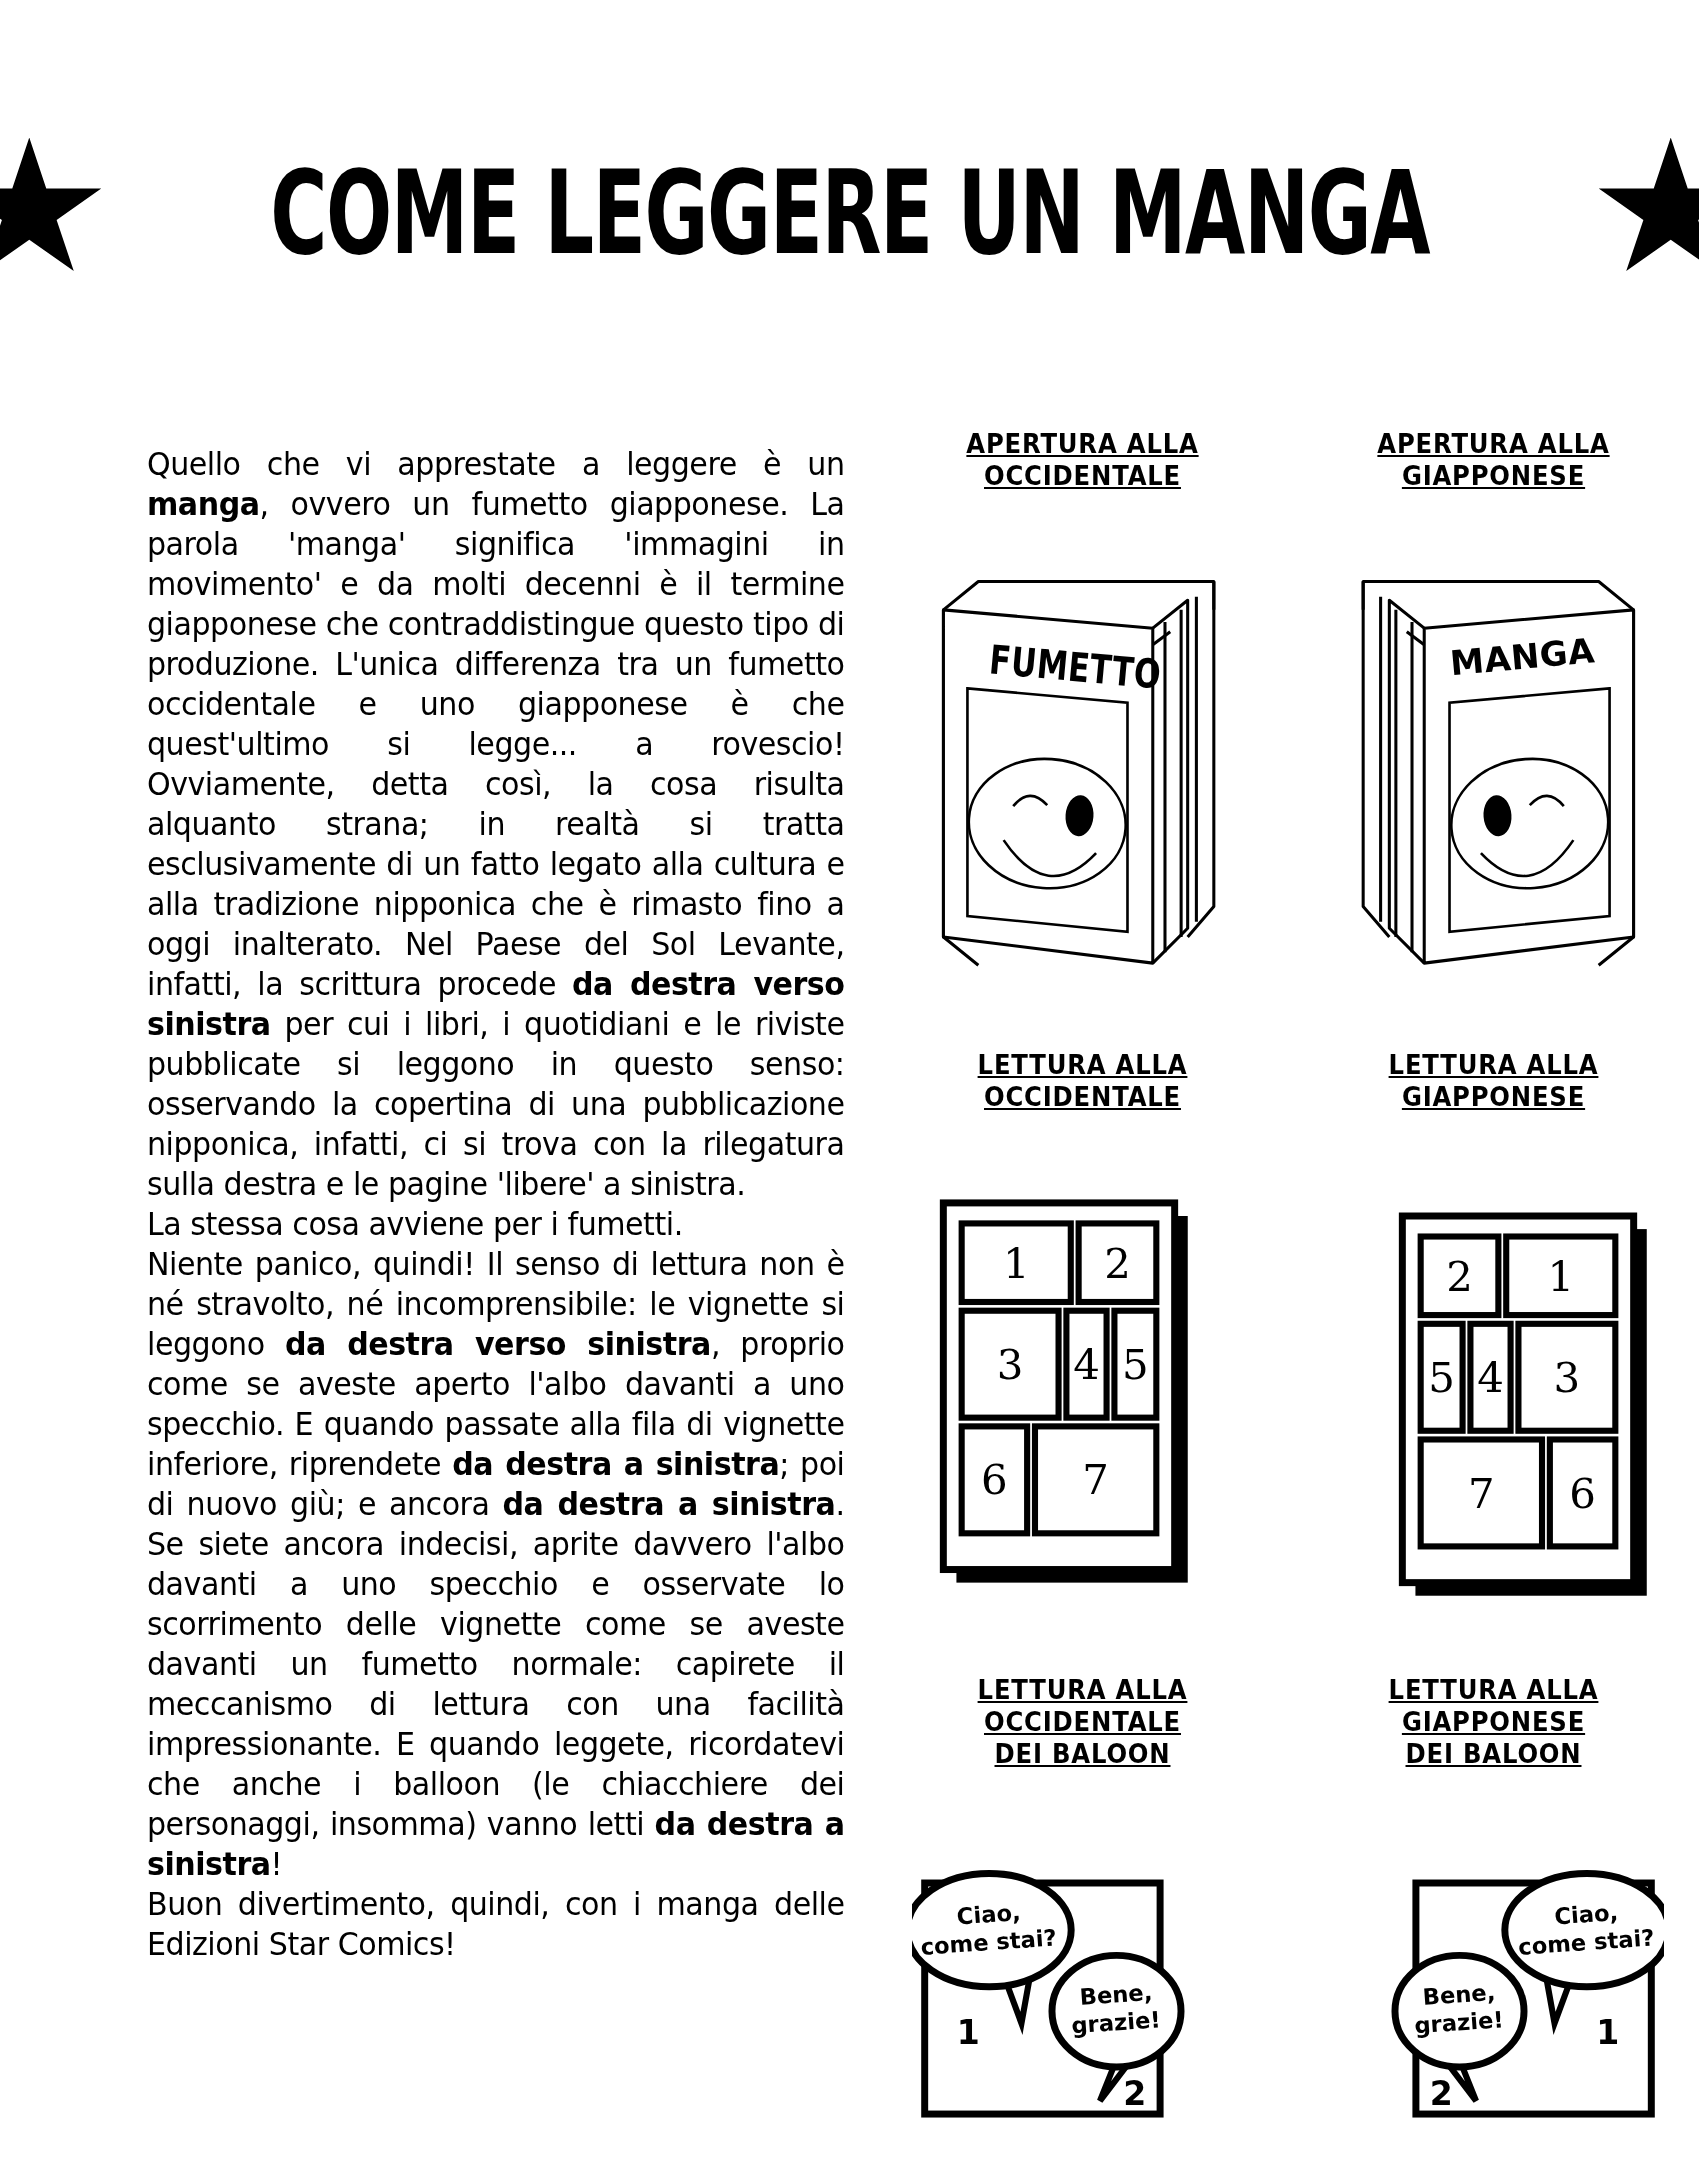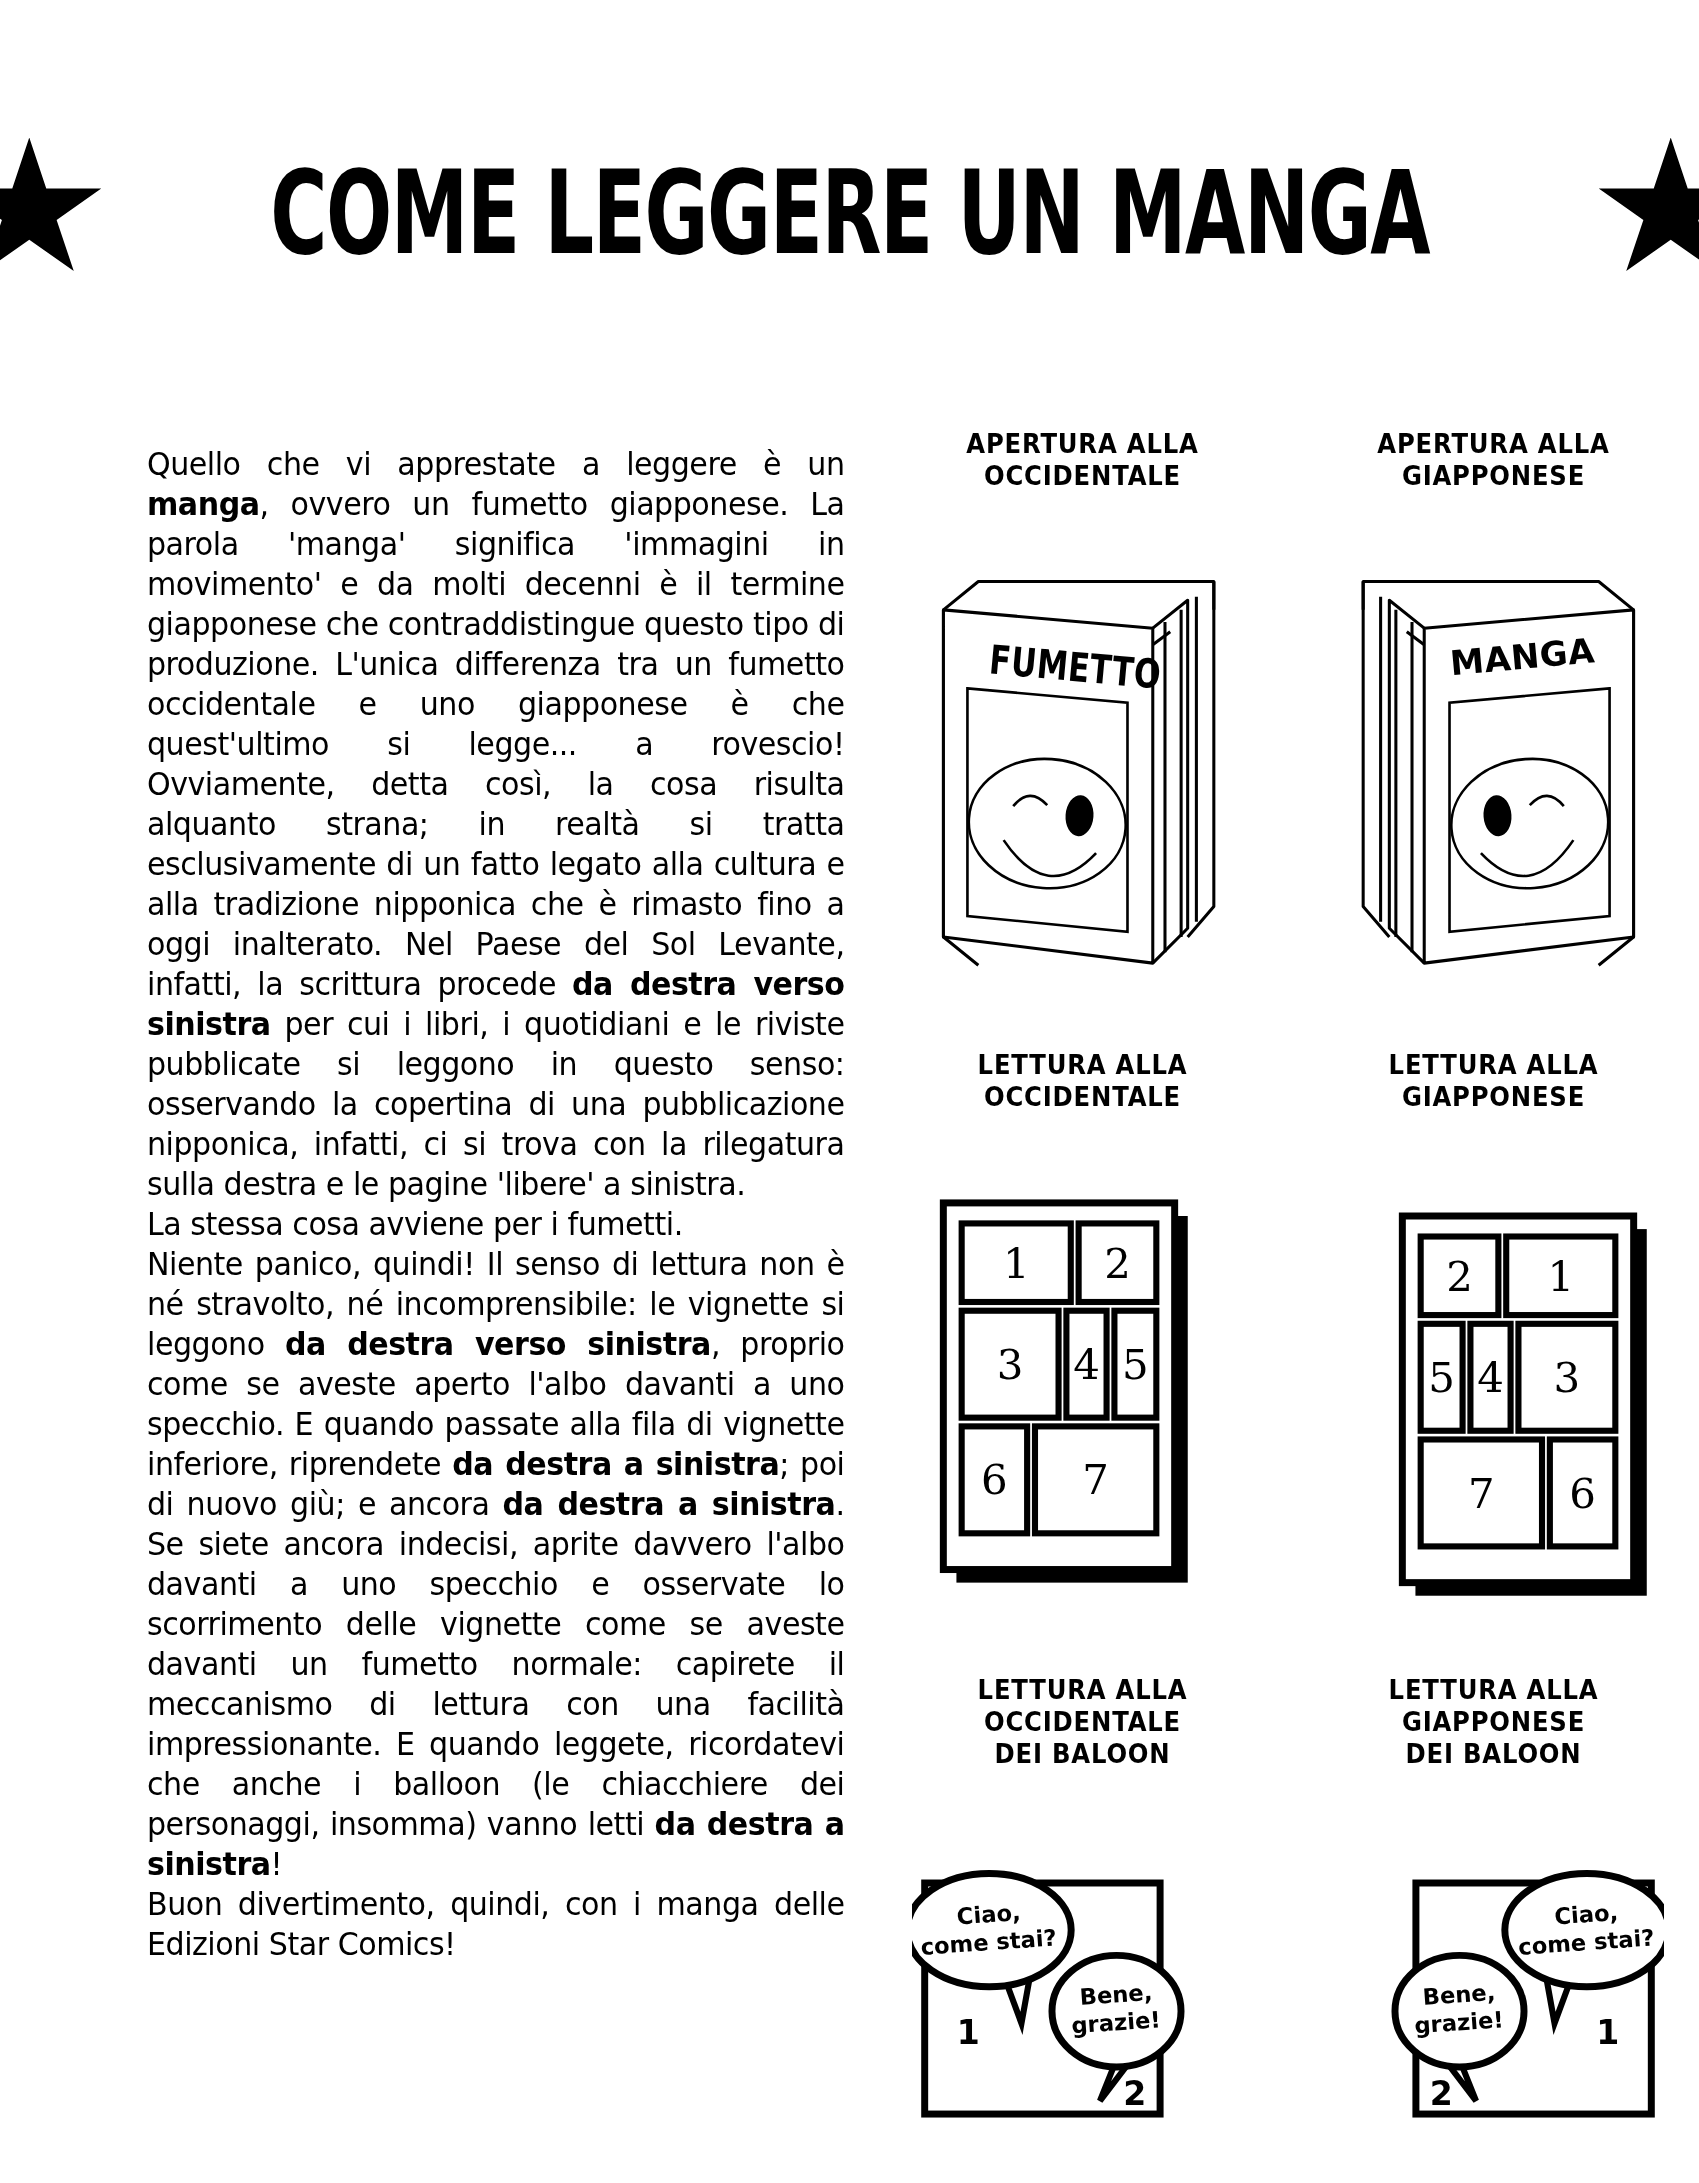--- a/index.html
+++ b/index.html
@@ -74,20 +74,21 @@
     margin: 0;
   }
   .para b { font-weight: 700; }
 
   
   .fig-col {
     position: absolute;
     left: 908px;
     top: 0;
     width: 760px;
+    text-decoration: underline;
   }
 
   .cap {
     font-family: "DejaVu Sans", sans-serif;
     font-weight: 700;
     font-size: 27px;
     line-height: 32px;
     letter-spacing: 0.9px;
     text-align: center;
     transform: scaleX(0.9);

